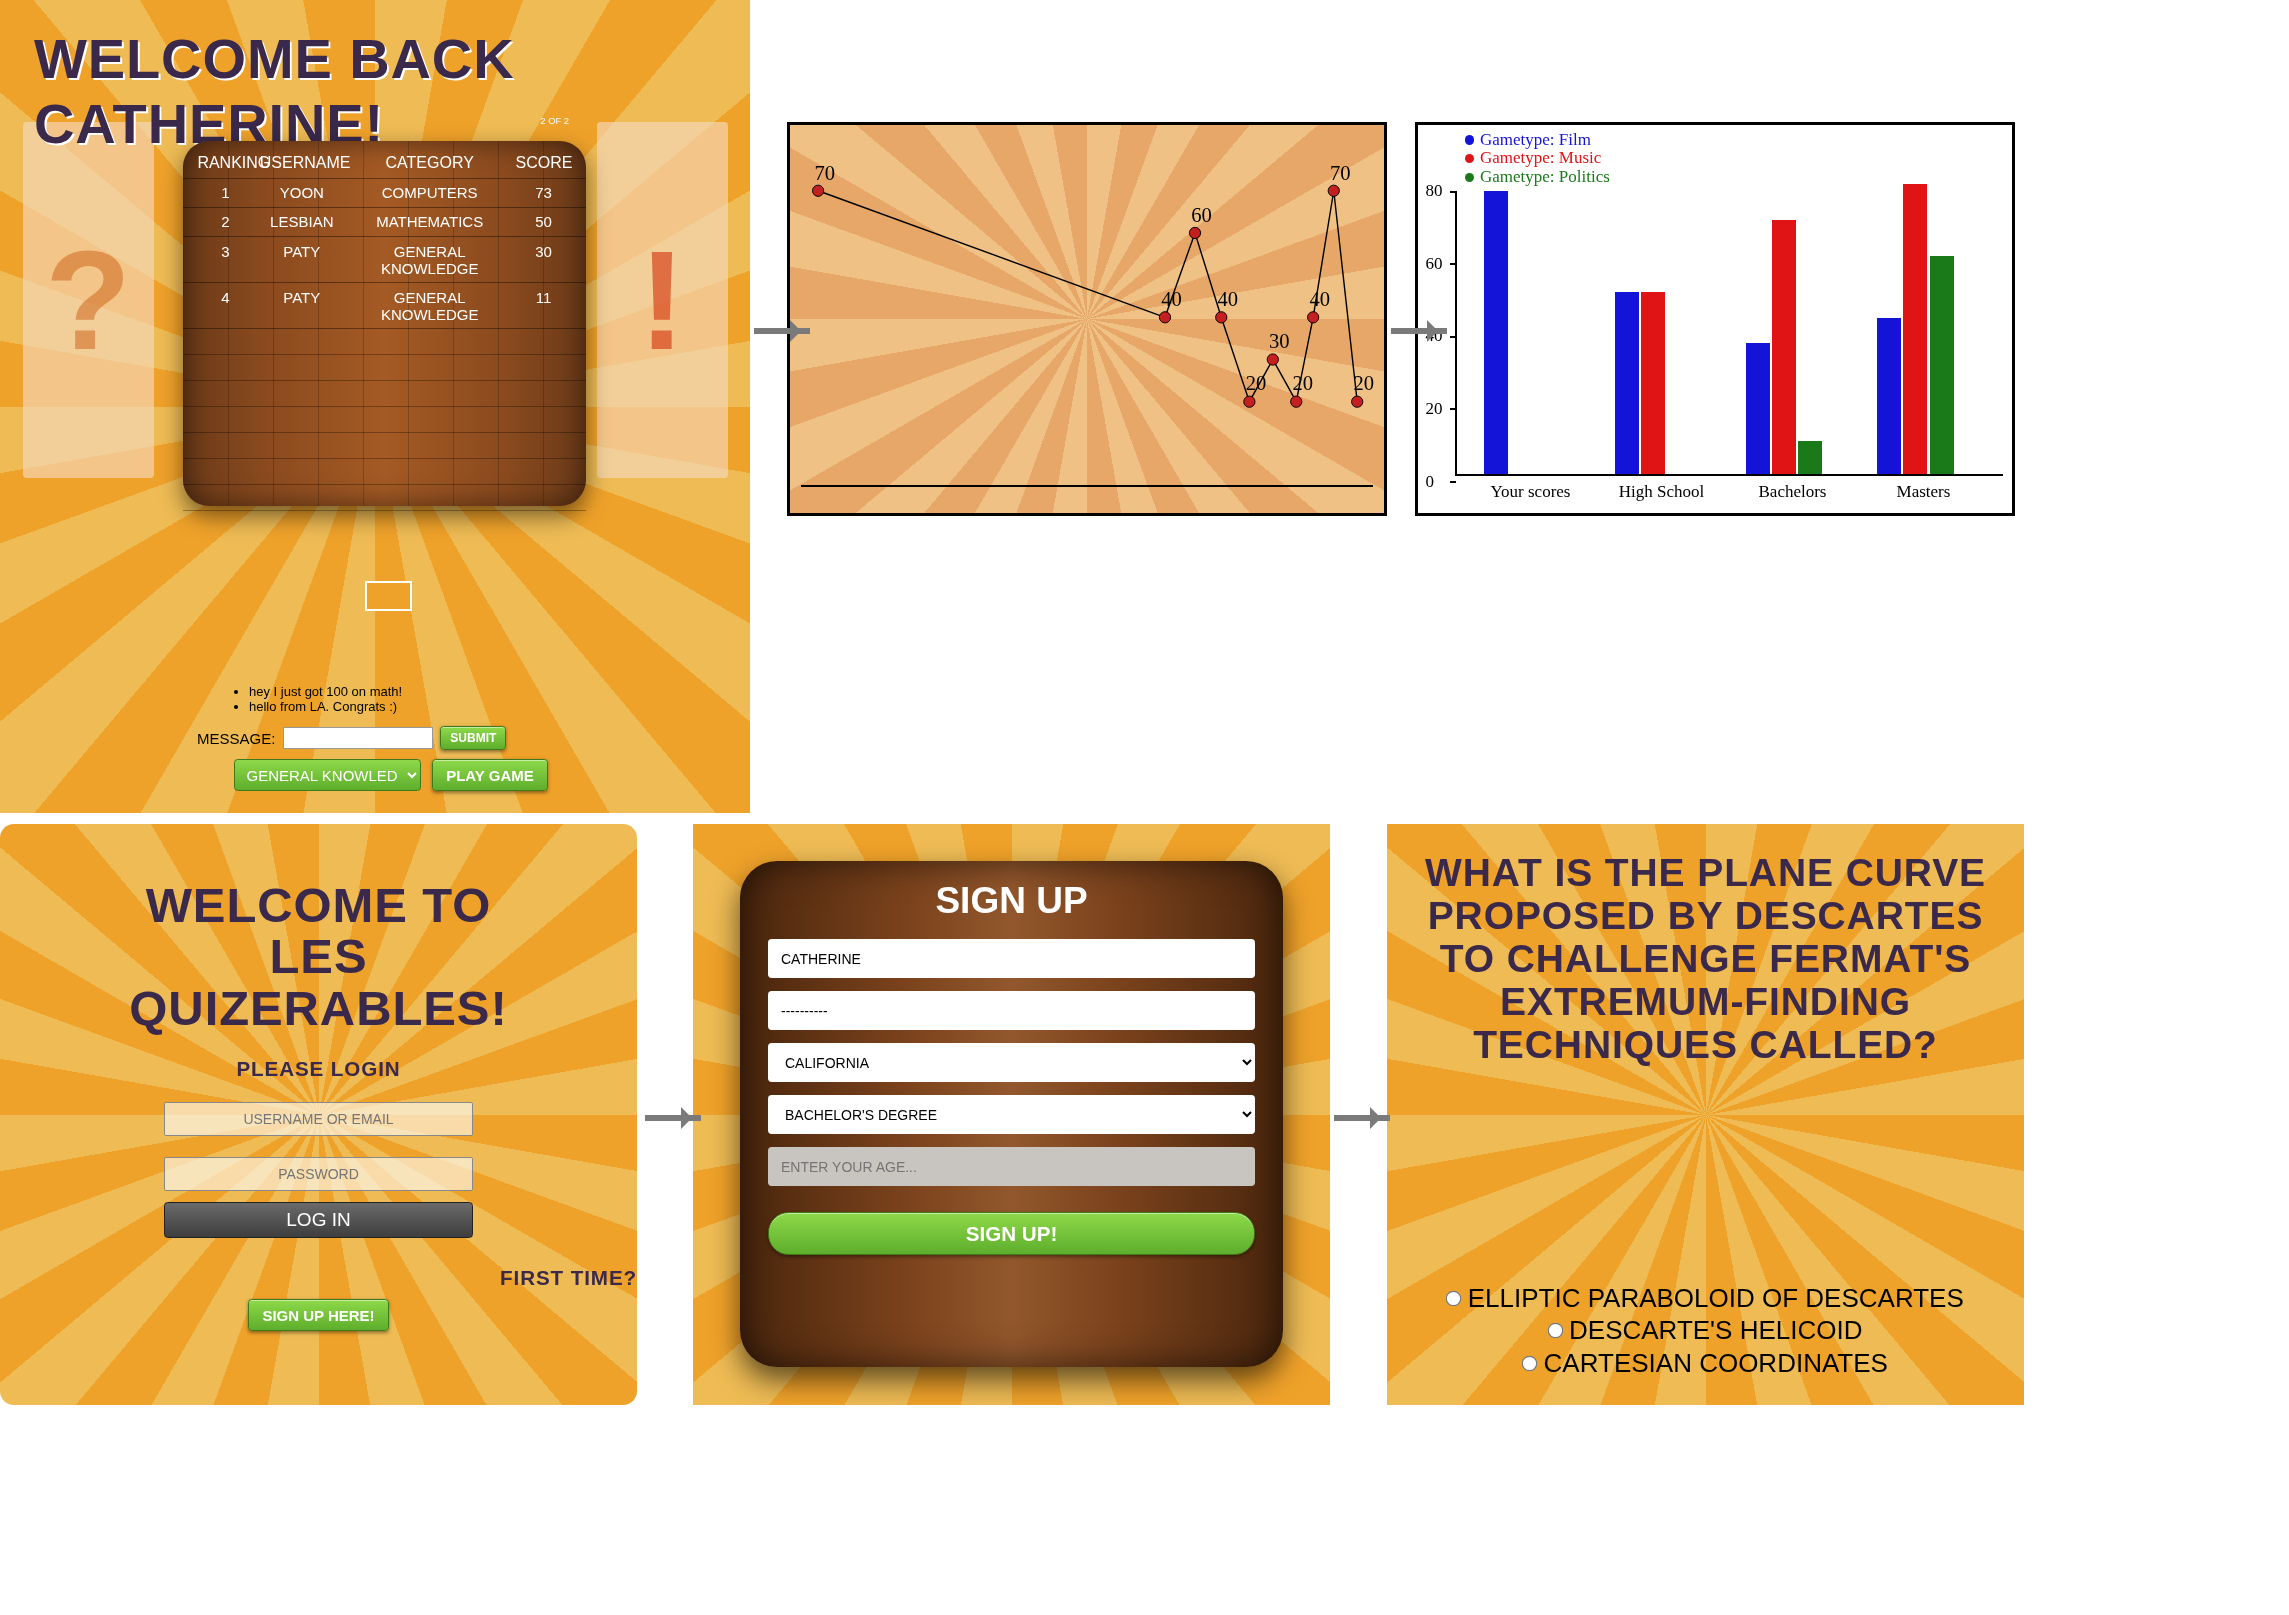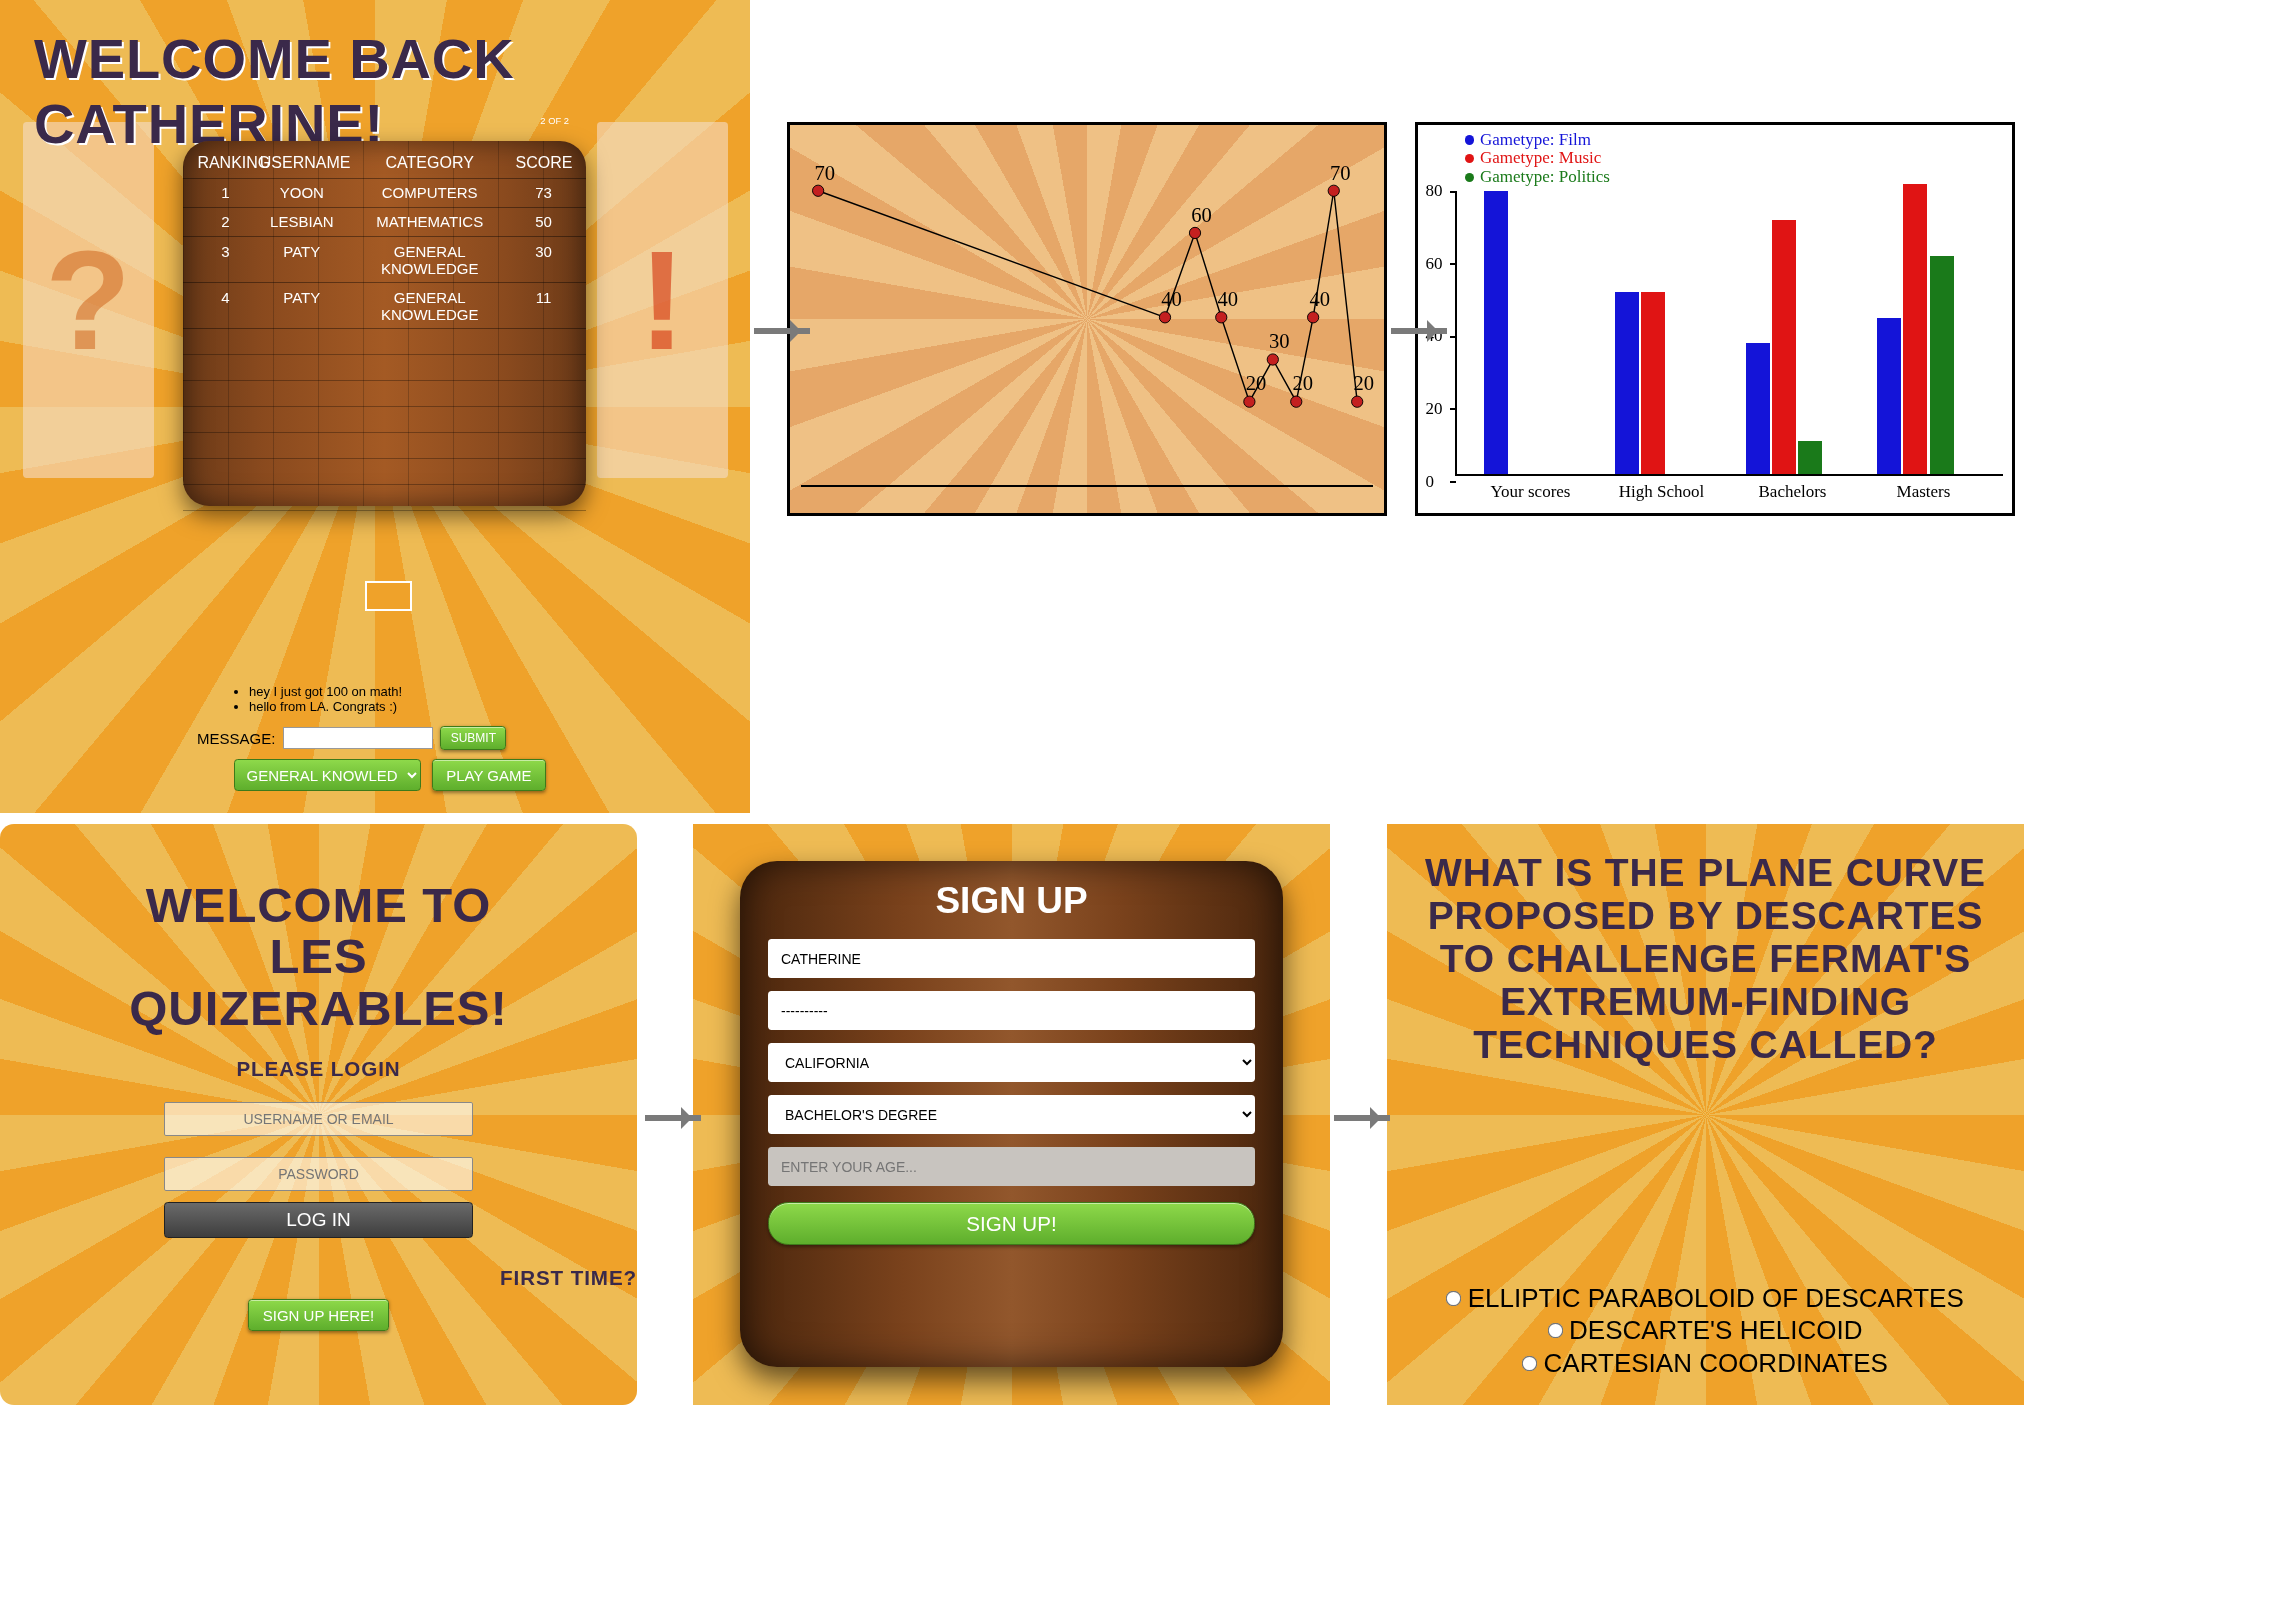--- a/index.html
+++ b/index.html
@@ -132,20 +132,21 @@
   }
   .greenbtn {
     background: linear-gradient(#8ed94a, #5eae2c);
     border: 0.9px solid #3d7a1a;
     border-radius: 3.7px;
     color: #fff;
     font-family: Impact, sans-serif;
     text-transform: uppercase;
     box-shadow: 0 1.9px 3.7px rgba(0,0,0,0.4), inset 0 0.9px 0 rgba(255,255,255,0.5);
     cursor: pointer;
+    font-weight: bold;
   }
   #dash .botrow {
     position: absolute; left: 234px; top: 759px;
     display: flex; gap: 11.2px;
   }
   #dash select.cat {
     height: 32px; width: 187px;
     background: linear-gradient(#8ed94a, #5eae2c);
     border: 0.9px solid #3d7a1a; border-radius: 3.7px;
     color: #fff; font-family: Impact, sans-serif;
@@ -221,21 +222,21 @@
   #signup h2 { text-align:center; color:#fff; font-family:Impact,sans-serif; text-transform:uppercase; font-size:37px; margin-bottom:17px; }
   #signup .f {
     display:block; width:100%; height:39px; margin-bottom:13px;
     border:none; border-radius:3.7px; padding:0 13px;
     font-family:Impact,sans-serif; text-transform:uppercase; font-size:14px;
     background:#fff;
   }
   #signup select.f { appearance:auto; }
   #signup .f.grey { background:#c8c4bf; color:#6a6a6a; }
   #signup .subtn {
-    display:block; width:100%; height:43px; margin-top:16px;
+    display:block; width:100%; height:43px; margin-top:26px;
     border-radius:20.6px; font-size:20.6px;
   }
 
   
   #quiz { left:1387px; top:824px; width:637px; height:581px; }
   #quiz .q { text-align:center; font-size:39px; padding:28px 22.5px 0; line-height:1.1; }
   #quiz .answers {
     position:absolute; left:0; right:0; bottom:26px;
     text-align:center;
   }

